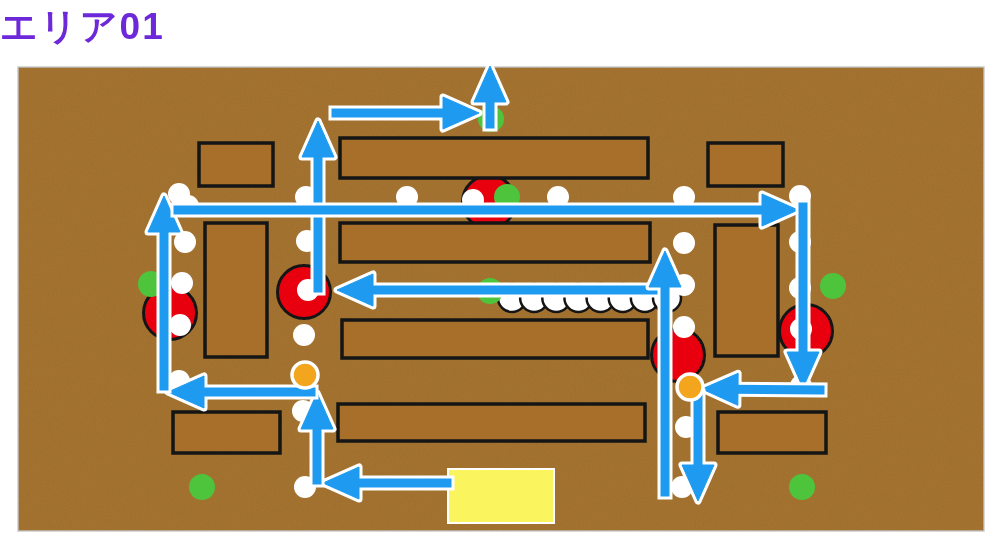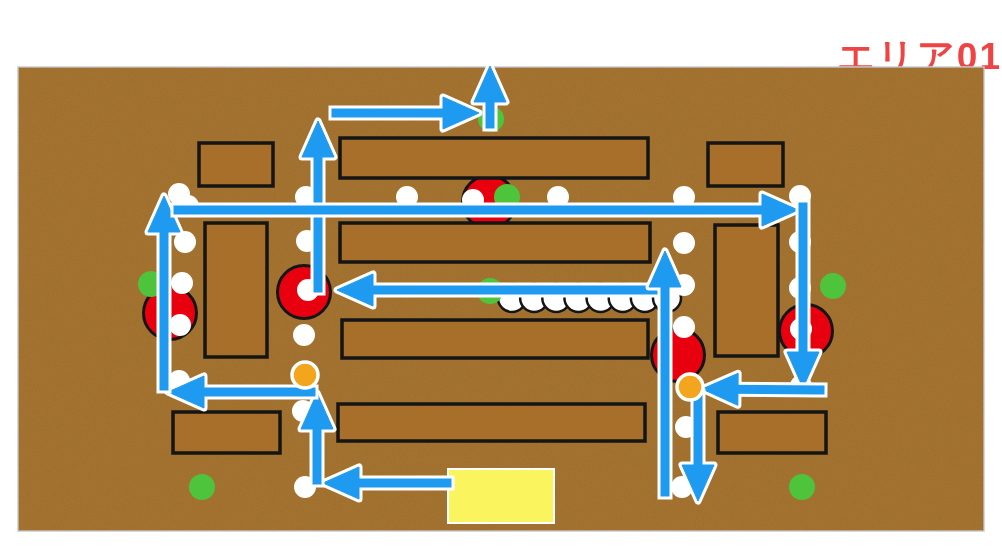--- a/index.html
+++ b/index.html
@@ -1,19 +1,19 @@
 <!DOCTYPE html>
 <html><head>
 <meta charset="utf-8">
 <style>
   html,body{margin:0;padding:0;background:#ffffff;}
   #page{position:relative;width:1002px;height:552px;background:#ffffff;overflow:hidden;
         font-family:"Liberation Sans", sans-serif;}
-  #area-title{position:absolute;left:0;top:2px;width:100%;text-align:right;
-        font-size:37px;font-weight:bold;color:#ef4444;letter-spacing:2px;margin-top:30px;}
+  #area-title{position:absolute;left:0;top:2px;width:100%;text-align:left;
+        font-size:37px;font-weight:bold;color:#6d28d9;letter-spacing:2px;}
   #map-svg{position:absolute;left:0;top:0;}
 </style>
 </head>
 <body>
 
 <div id="page">
   <div id="area-title">エリア01</div>
   <svg id="map-svg" width="1002" height="552" viewBox="0 0 1002 552" xmlns="http://www.w3.org/2000/svg">
       <defs>
         <filter id="grain" x="0" y="0" width="100%" height="100%">

